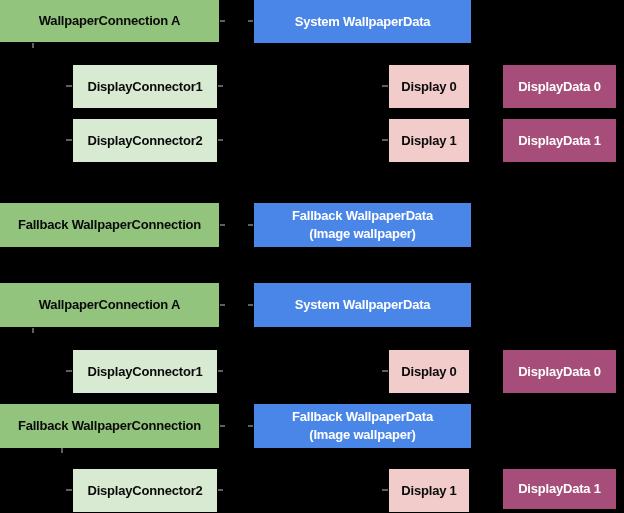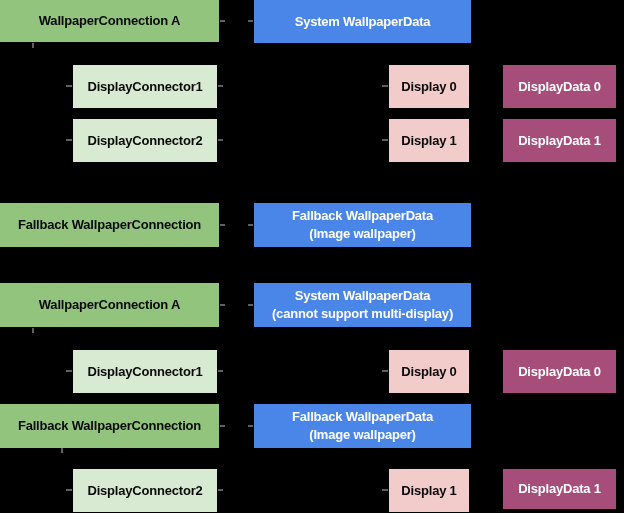--- a/index.html
+++ b/index.html
@@ -90,21 +90,20 @@
       </div>
     </div>
     <div class="box" style="left: 0px; top: 283px; width: 219px; height: 44px; background: rgb(147, 196, 125); color: rgb(10, 10, 10);">
       <div>
         <div class="label-line">WallpaperConnection A</div>
       </div>
     </div>
     <div class="box" style="left: 254px; top: 283px; width: 217px; height: 44px; background: rgb(74, 134, 232); color: rgb(255, 255, 255);">
       <div>
         <div class="label-line">System WallpaperData</div>
-        <div class="label-line">(cannot support multi-display)</div>
       </div>
     </div>
     <div class="box" style="left: 73px; top: 350px; width: 144px; height: 43px; background: rgb(217, 234, 211); color: rgb(10, 10, 10);">
       <div>
         <div class="label-line">DisplayConnector1</div>
       </div>
     </div>
     <div class="box" style="left: 389px; top: 350px; width: 80px; height: 43px; background: rgb(242, 203, 203); color: rgb(10, 10, 10);">
       <div>
         <div class="label-line">Display 0</div>

